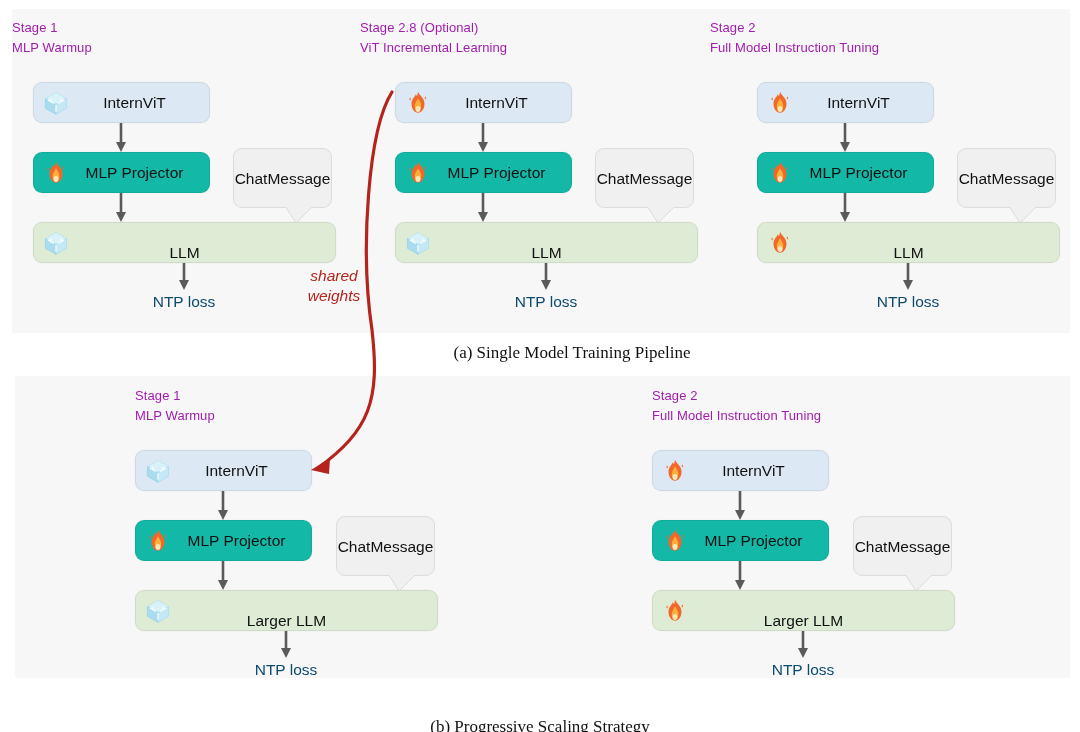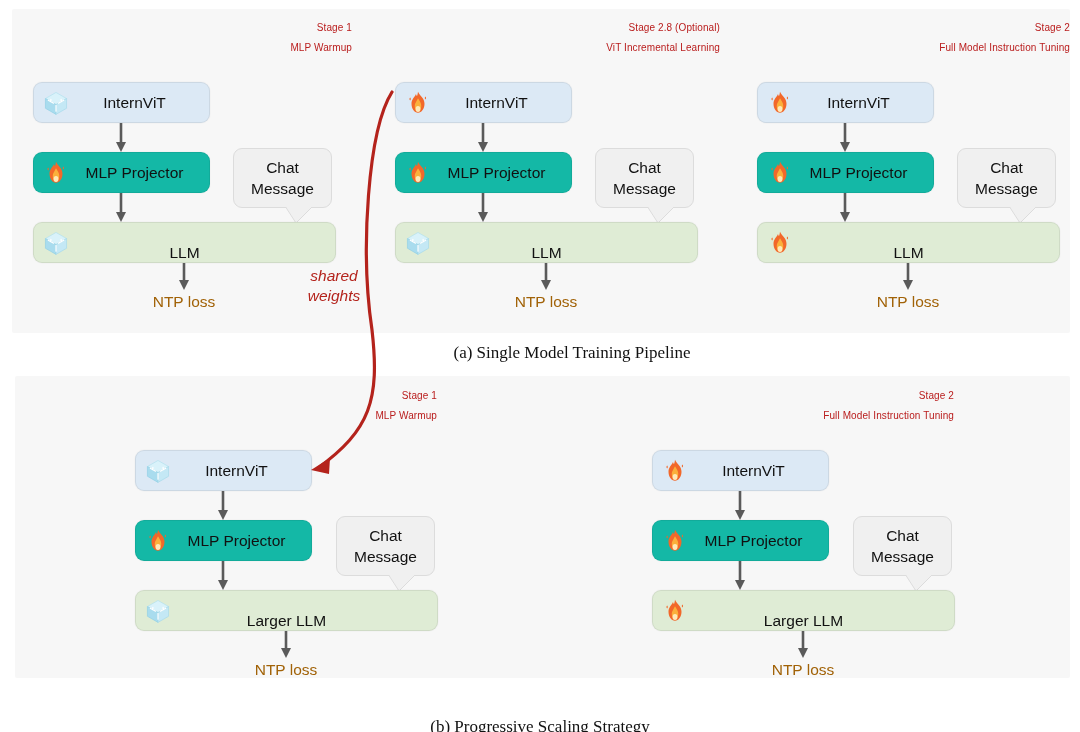--- a/index.html
+++ b/index.html
@@ -25,23 +25,23 @@
     background: #f7f7f7;
     border-radius: 2px;
   }
   #panel-a { left: 12px; top: 9px; width: 1058px; height: 324px; }
   #panel-b { left: 15px; top: 376px; width: 1055px; height: 302px; }
 
   .stage { position: absolute; }
   .stage-title {
     position: absolute;
     width: 100%;
-    text-align: right;
-    color: #b91c1c;
-    font-size: 10px;
+    text-align: left;
+    color: #a21caf;
+    font-size: 13px;
     line-height: 20px;
     letter-spacing: 0.1px;
   }
   .stage-title .line1 { display: block; }
   .stage-title .line2 { display: block; }
 
   .node {
     position: absolute;
     border-radius: 9px;
     border: 1px solid rgba(0,0,0,0.07);
@@ -77,41 +77,41 @@
   .varrow svg { display: block; overflow: visible; }
 
   
   .bubble {
     position: absolute;
     background: #f0f0f0;
     border: 1px solid #dcdcdc;
     border-radius: 9px;
     box-sizing: border-box;
     display: flex;
-    flex-direction: column;
+    flex-direction: row;
     align-items: center;
     justify-content: center;
     font-size: 15.5px;
     color: #111;
     line-height: 21px;
   }
   .bubble .tail {
     position: absolute;
     bottom: -17px;
     right: 16px;
     width: 30px;
     height: 18px;
   }
   .bubble .tail svg { display: block; }
 
   .loss {
     position: absolute;
     text-align: center;
     font-size: 15.5px;
-    color: #a16207;
+    color: #0c4a6e;
     white-space: nowrap;
   }
 
   .caption {
     position: absolute;
     width: 100%;
     text-align: center;
     font-family: "Liberation Serif", serif;
     font-size: 17px;
     color: #111;

